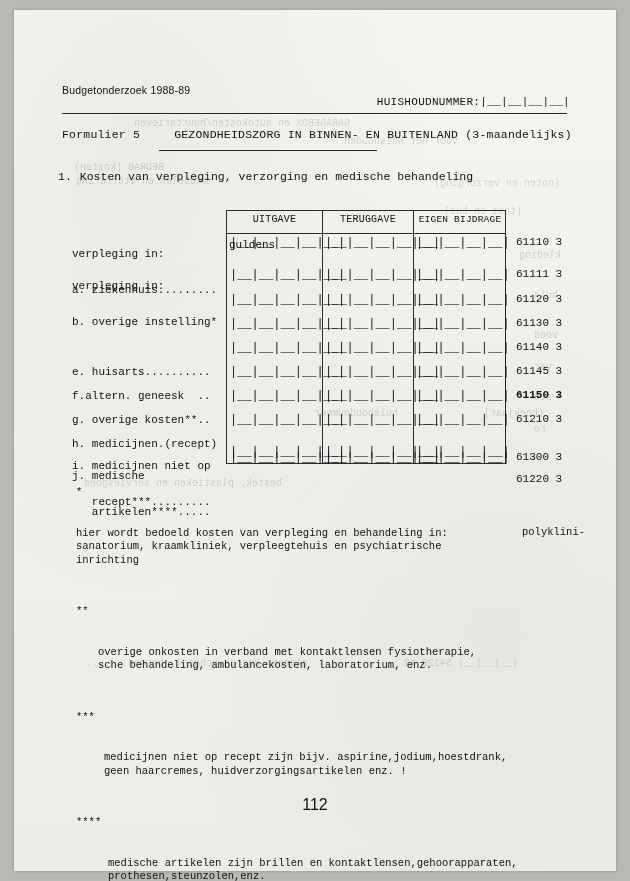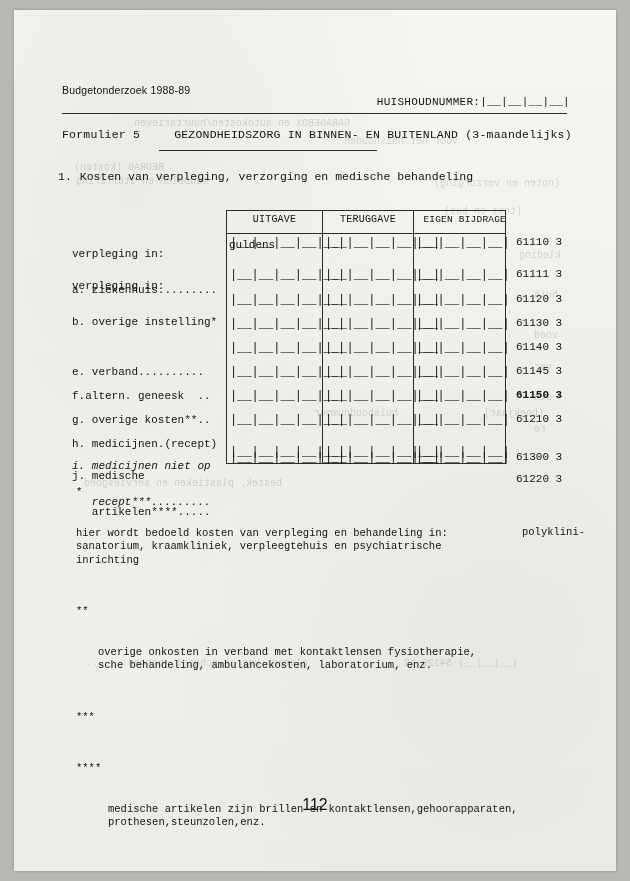--- a/index.html
+++ b/index.html
@@ -127,21 +127,21 @@
   }
   .colhead {
     position: absolute;
     top: 3px;
     font-size: 10px;
     letter-spacing: 0.2px;
     text-align: center;
   }
   .colhead.c1 { left: 0; width: 95px; }
   .colhead.c2 { left: 96px; width: 90px; }
-  .colhead.c3 { left: 187px; width: 92px; font-size: 9.5px; text-align: right; }
+  .colhead.c3 { left: 187px; width: 92px; font-size: 9.5px; }
 
   
   .row {
     position: absolute;
     left: 0;
     right: 0;
     height: 25px;
   }
   .rowlabel {
     position: absolute;
@@ -309,21 +309,21 @@
 
     <div class="row" style="top:308px;">
       <div class="boxes b1" style="top:-1px;">|__|__|__|__|__|</div>
       <div class="boxes b2" style="top:-1px;">|__|__|__|__|__|</div>
       <div class="boxes b3" style="top:-1px;">|__|__|__|__|</div>
       <div class="code" style="top:-1px;">61130 3</div>
     </div>
 
     <div class="row" style="top:332px;">
       <div class="rowlabel" style="top:0px;">
-        <span class="lead">e. verband..........</span>
+        <span class="lead">e. huisarts..........</span>
       </div>
       <div class="boxes b1" style="top:-1px;">|__|__|__|__|__|</div>
       <div class="boxes b2" style="top:-1px;">|__|__|__|__|__|</div>
       <div class="boxes b3" style="top:-1px;">|__|__|__|__|</div>
       <div class="code" style="top:-1px;">61140 3</div>
     </div>
 
     <div class="row" style="top:356px;">
       <div class="rowlabel" style="top:0px;">
         <span class="lead">f.altern. geneesk  ..</span>
@@ -348,21 +348,21 @@
       <div class="rowlabel" style="top:0px;width:165px;">
         <span class="lead">h. medicijnen.(recept)</span>
       </div>
       <div class="boxes b1" style="top:-1px;">|__|__|__|__|__|</div>
       <div class="boxes b2" style="top:-1px;">|__|__|__|__|__|</div>
       <div class="boxes b3" style="top:-1px;">|__|__|__|__|</div>
       <div class="code" style="top:-1px;">61210 3</div>
     </div>
 
     <div class="row" style="top:432px;">
-      <div class="rowlabel" style="top:-6px;font-style:italic;">
+      <div class="rowlabel" style="top:-6px;">
         <span class="lead">i. medicijnen niet op</span>
         <span class="lead">   recept***.........</span>
       </div>
       <div class="boxes b1" style="top:3px;">|__|__|__|__|__|</div>
       <div class="boxes b2" style="top:3px;">|__|__|__|__|__|</div>
       <div class="boxes b3" style="top:3px;">|__|__|__|__|</div>
       <div class="code" style="top:3px;margin-top:28px;">61220 3</div>
     </div>
 
     <div class="row" style="top:466px;">
@@ -383,20 +383,22 @@
 sanatorium, kraamkliniek, verpleegtehuis en psychiatrische
 inrichting</span>
       </div>
       <div class="note n2">
         <span class="mark">**</span>
         <span class="txt">overige onkosten in verband met kontaktlensen fysiotherapie,
 sche behandeling, ambulancekosten, laboratorium, enz.</span>
       </div>
       <div class="note n3">
         <span class="mark">***</span>
+        <span class="txt">medicijnen niet op recept zijn bijv. aspirine,jodium,hoestdrank,
+geen haarcremes, huidverzorgingsartikelen enz. !</span>
       </div>
       <div class="note n4">
         <span class="mark">****</span>
         <span class="txt">medische artikelen zijn brillen en kontaktlensen,gehoorapparaten,
 prothesen,steunzolen,enz.</span>
       </div>
 
     </div>
 
     <div class="polyklini">polyklini-</div>

